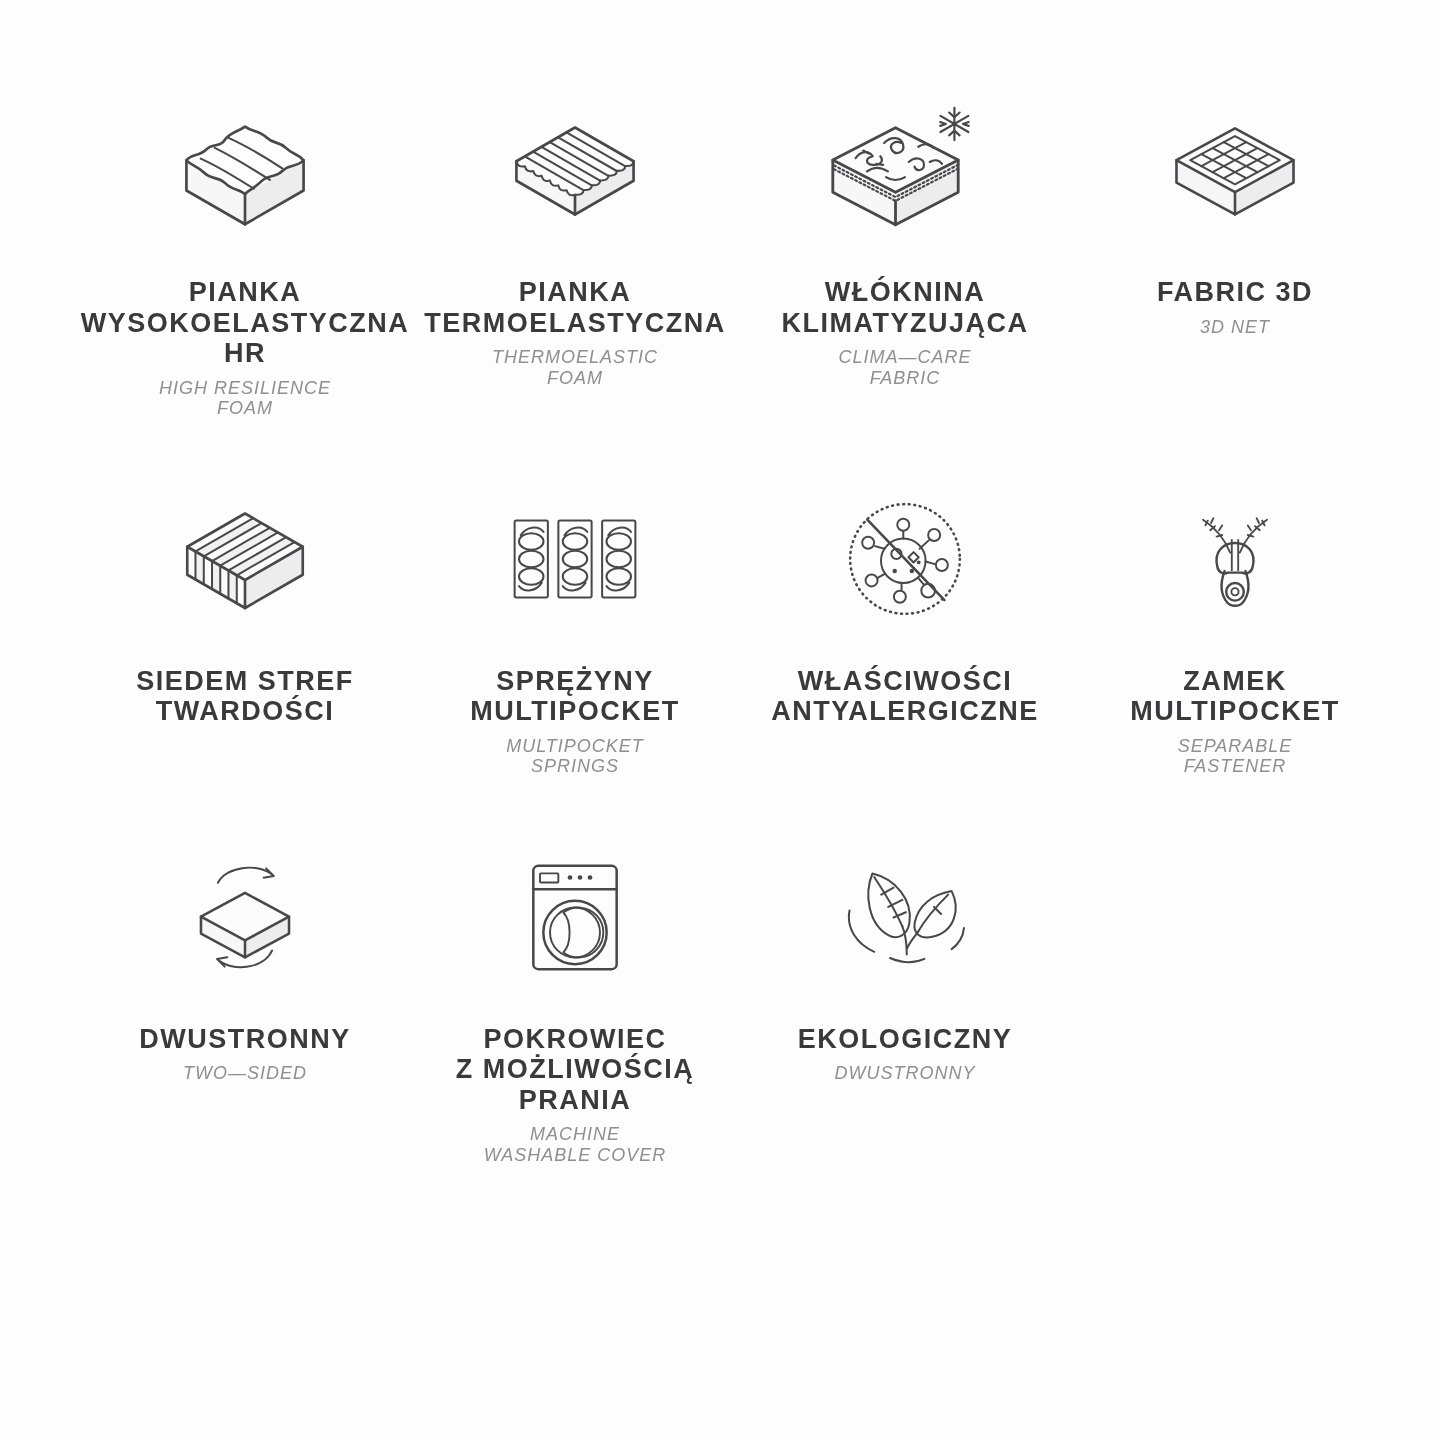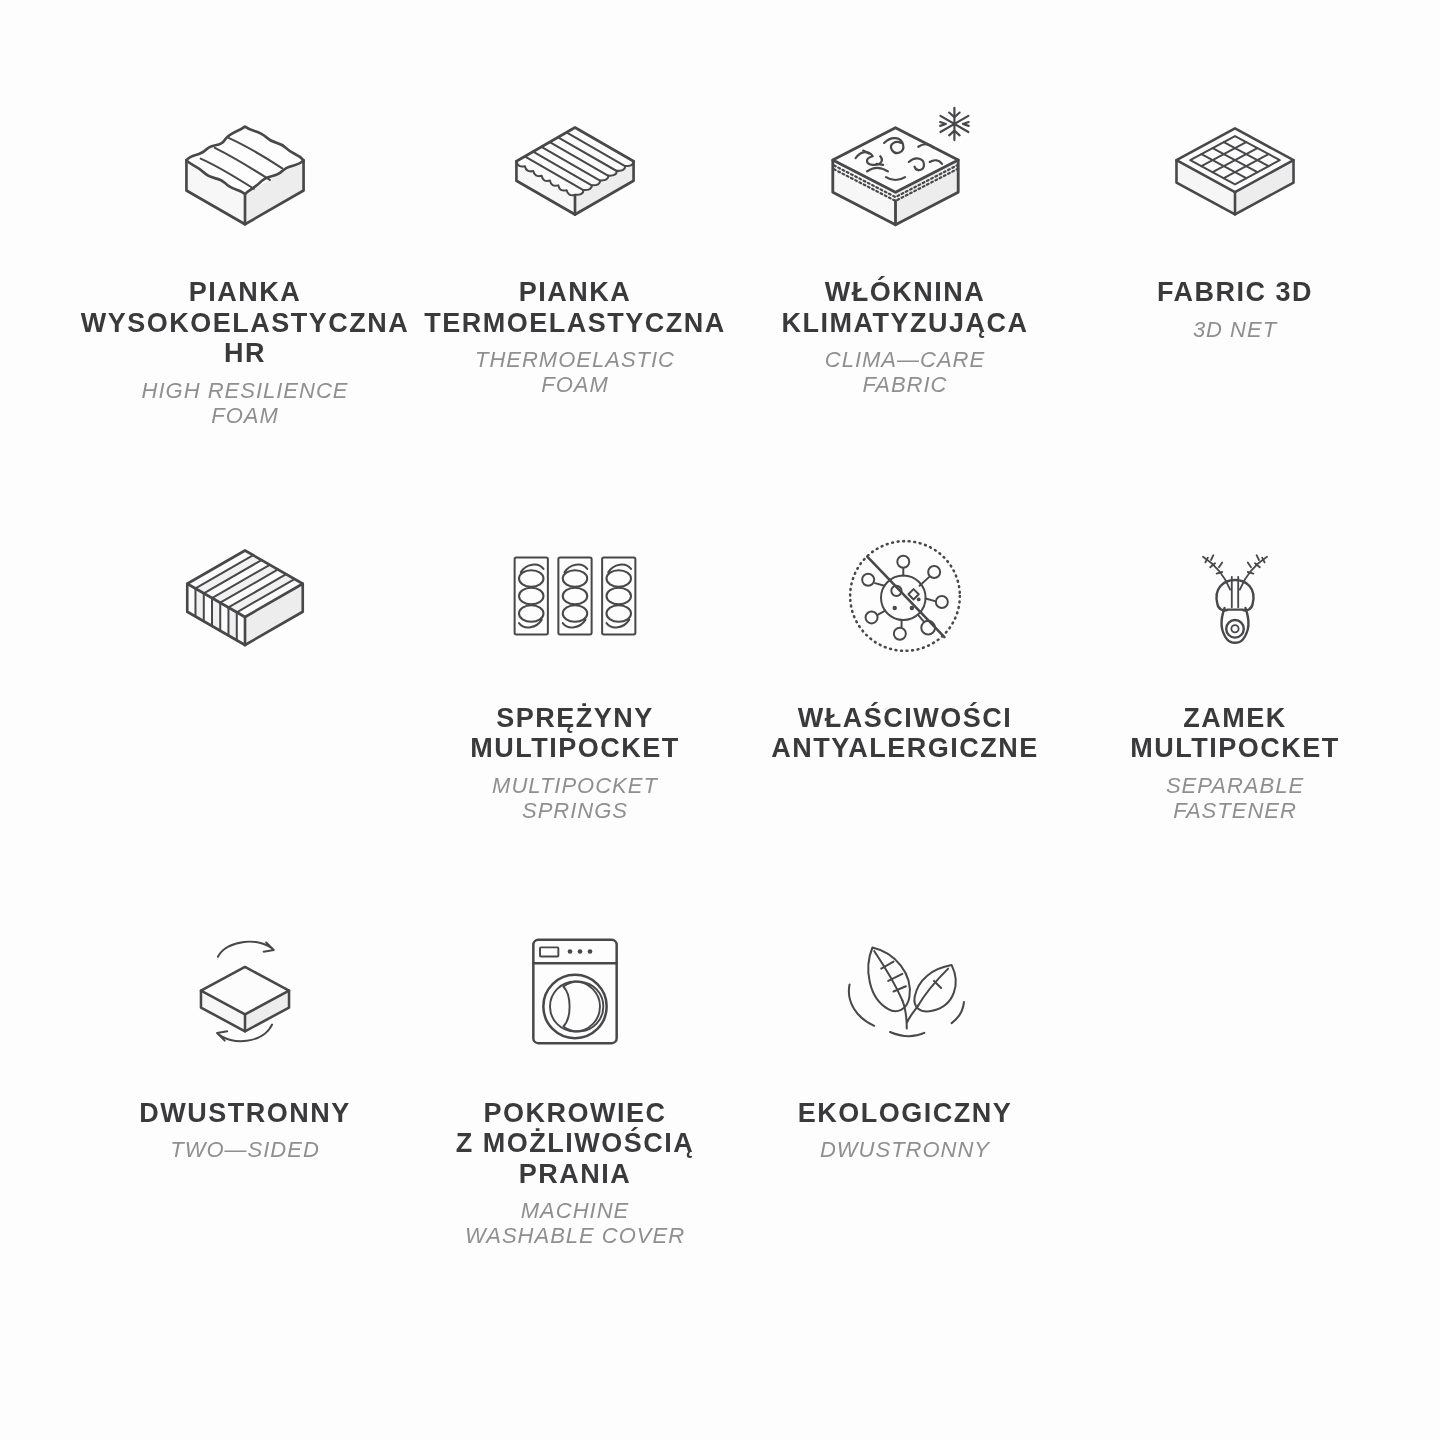--- a/index.html
+++ b/index.html
@@ -6,41 +6,41 @@
   body{
     width:1440px;height:1440px;
     background:#fdfdfd;
     font-family:"Liberation Sans",sans-serif;
     overflow:hidden;
   }
   .grid{
     display:grid;
     grid-template-columns:repeat(4,1fr);
     padding:78px 40px 0 80px;
-    row-gap:76px;
+    row-gap:48px;
   }
   .feature{
     display:flex;flex-direction:column;align-items:center;
     text-align:center;
   }
   .icon-box{
     height:185px;
     display:flex;align-items:center;justify-content:center;
   }
   .title{
     margin:14px 0 0;
     font-size:27px;font-weight:bold;
     letter-spacing:1.5px;
     color:#3a3a3c;
     line-height:1.13;
     white-space:pre-line;
   }
   .sub{
     margin-top:9px;
-    font-size:22px;font-style:italic;
+    font-size:18px;font-style:italic;
     color:#8f8f92;
     letter-spacing:1px;
     line-height:1.14;
     white-space:pre-line;
   }
   svg.ico .ln{
     stroke:#48484b;stroke-width:3;fill:none;
     stroke-linecap:round;stroke-linejoin:round;
   }
   svg.ico .thin{stroke-width:2.3;}
@@ -147,20 +147,22 @@
         <polygon class="face" points="23.4,57.4 32.9,62.9 32.9,94.9 23.4,89.4" fill="#f1f1f1"></polygon>
         <polygon class="face" points="42.3,68.3 51.7,73.7 51.7,105.7 42.3,100.3" fill="#f1f1f1"></polygon>
         <polygon class="face" points="61.1,79.1 70.6,84.6 70.6,116.6 61.1,111.1" fill="#f1f1f1"></polygon>
         <path class="ln" d="M14,52 V84 L80,122 V90"></path>
         <path class="ln" d="M146,52 V84 L80,122"></path>
         <polygon class="ln" points="80,14 146,52 80,90 14,52"></polygon>
         <path class="ln thin" d="M89.4,19.4 L23.4,57.4 M98.9,24.9 L32.9,62.9 M108.3,30.3 L42.3,68.3 M117.7,35.7 L51.7,73.7 M127.1,41.1 L61.1,79.1 M136.6,46.6 L70.6,84.6"></path>
         <path class="ln thin" d="M23.4,57.4 V89.4 M32.9,62.9 V94.9 M42.3,68.3 V100.3 M51.7,73.7 V105.7 M61.1,79.1 V111.1 M70.6,84.6 V116.6"></path>
       </svg>
     </div>
+    <h3 class="title">SIEDEM STREF
+TWARDOŚCI</h3>
   </div>
 
   <div class="feature">
     <div class="icon-box">
       <svg class="ico" width="140" height="88" viewBox="0 0 160 100">
         <g class="ln thin">
           <rect x="11" y="6" width="38" height="88" rx="2"></rect>
           <ellipse cx="30" cy="30" rx="14" ry="9.5"></ellipse>
           <ellipse cx="30" cy="50" rx="14" ry="9.5"></ellipse>
           <ellipse cx="30" cy="70" rx="14" ry="9.5"></ellipse>

